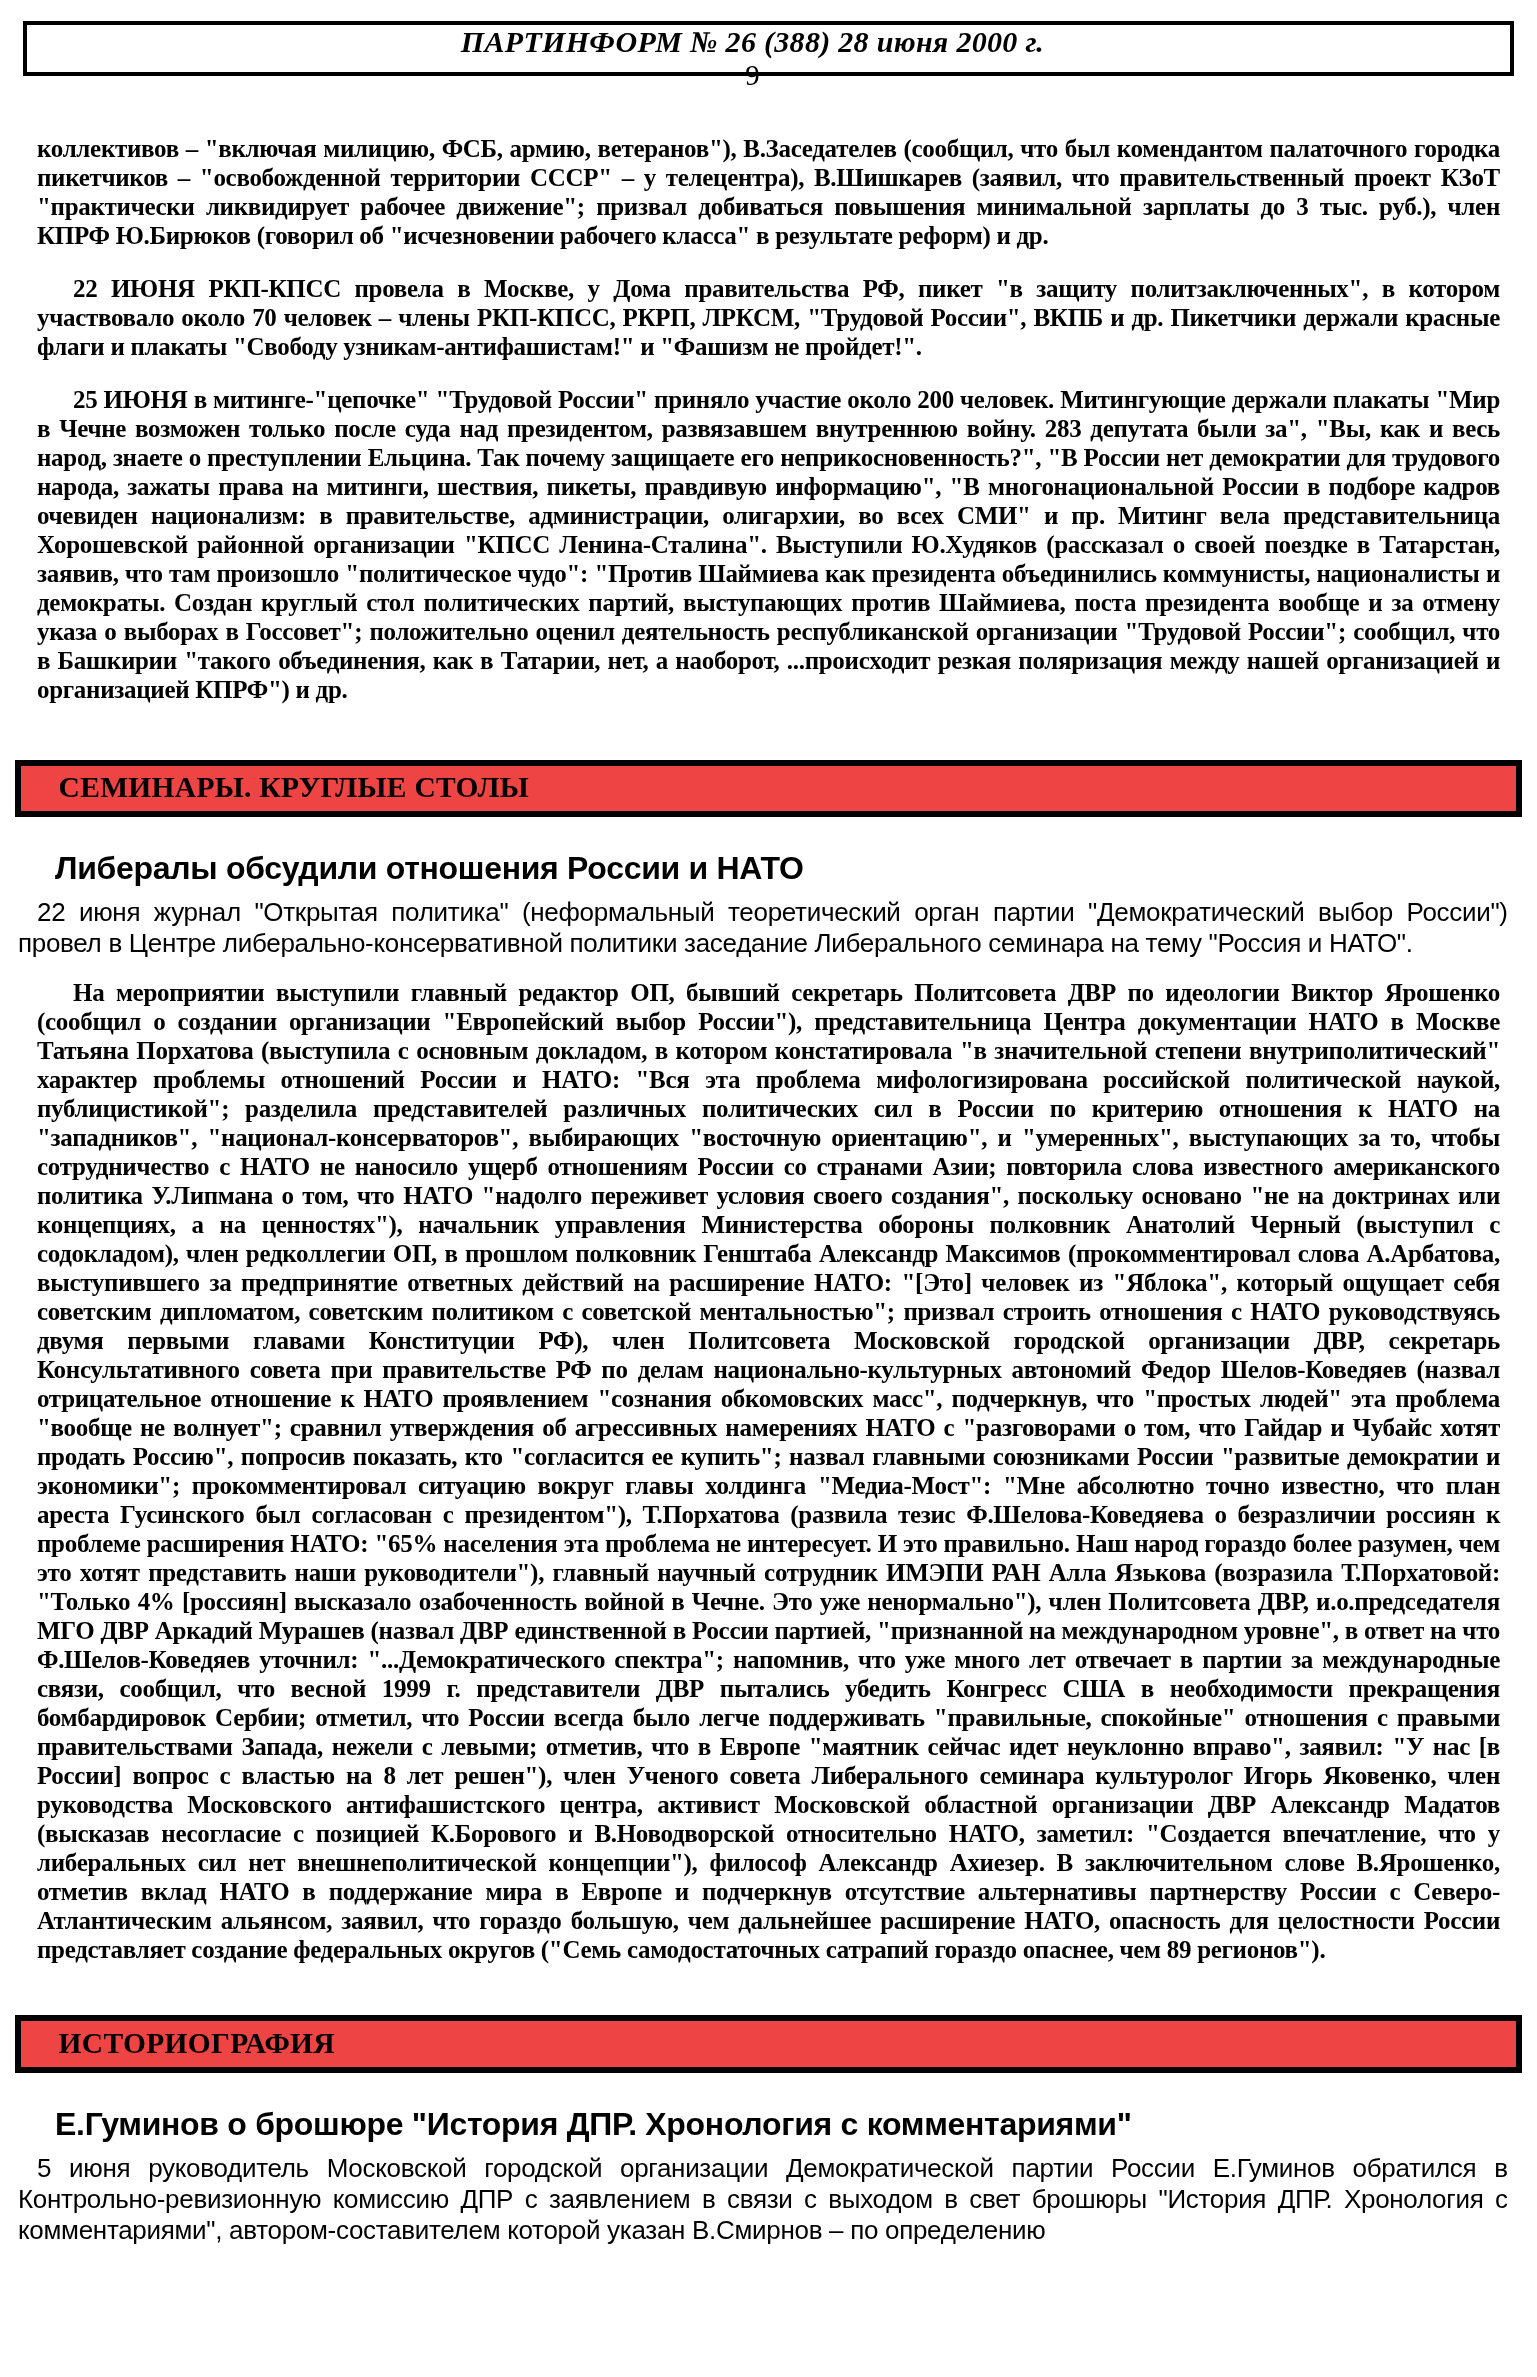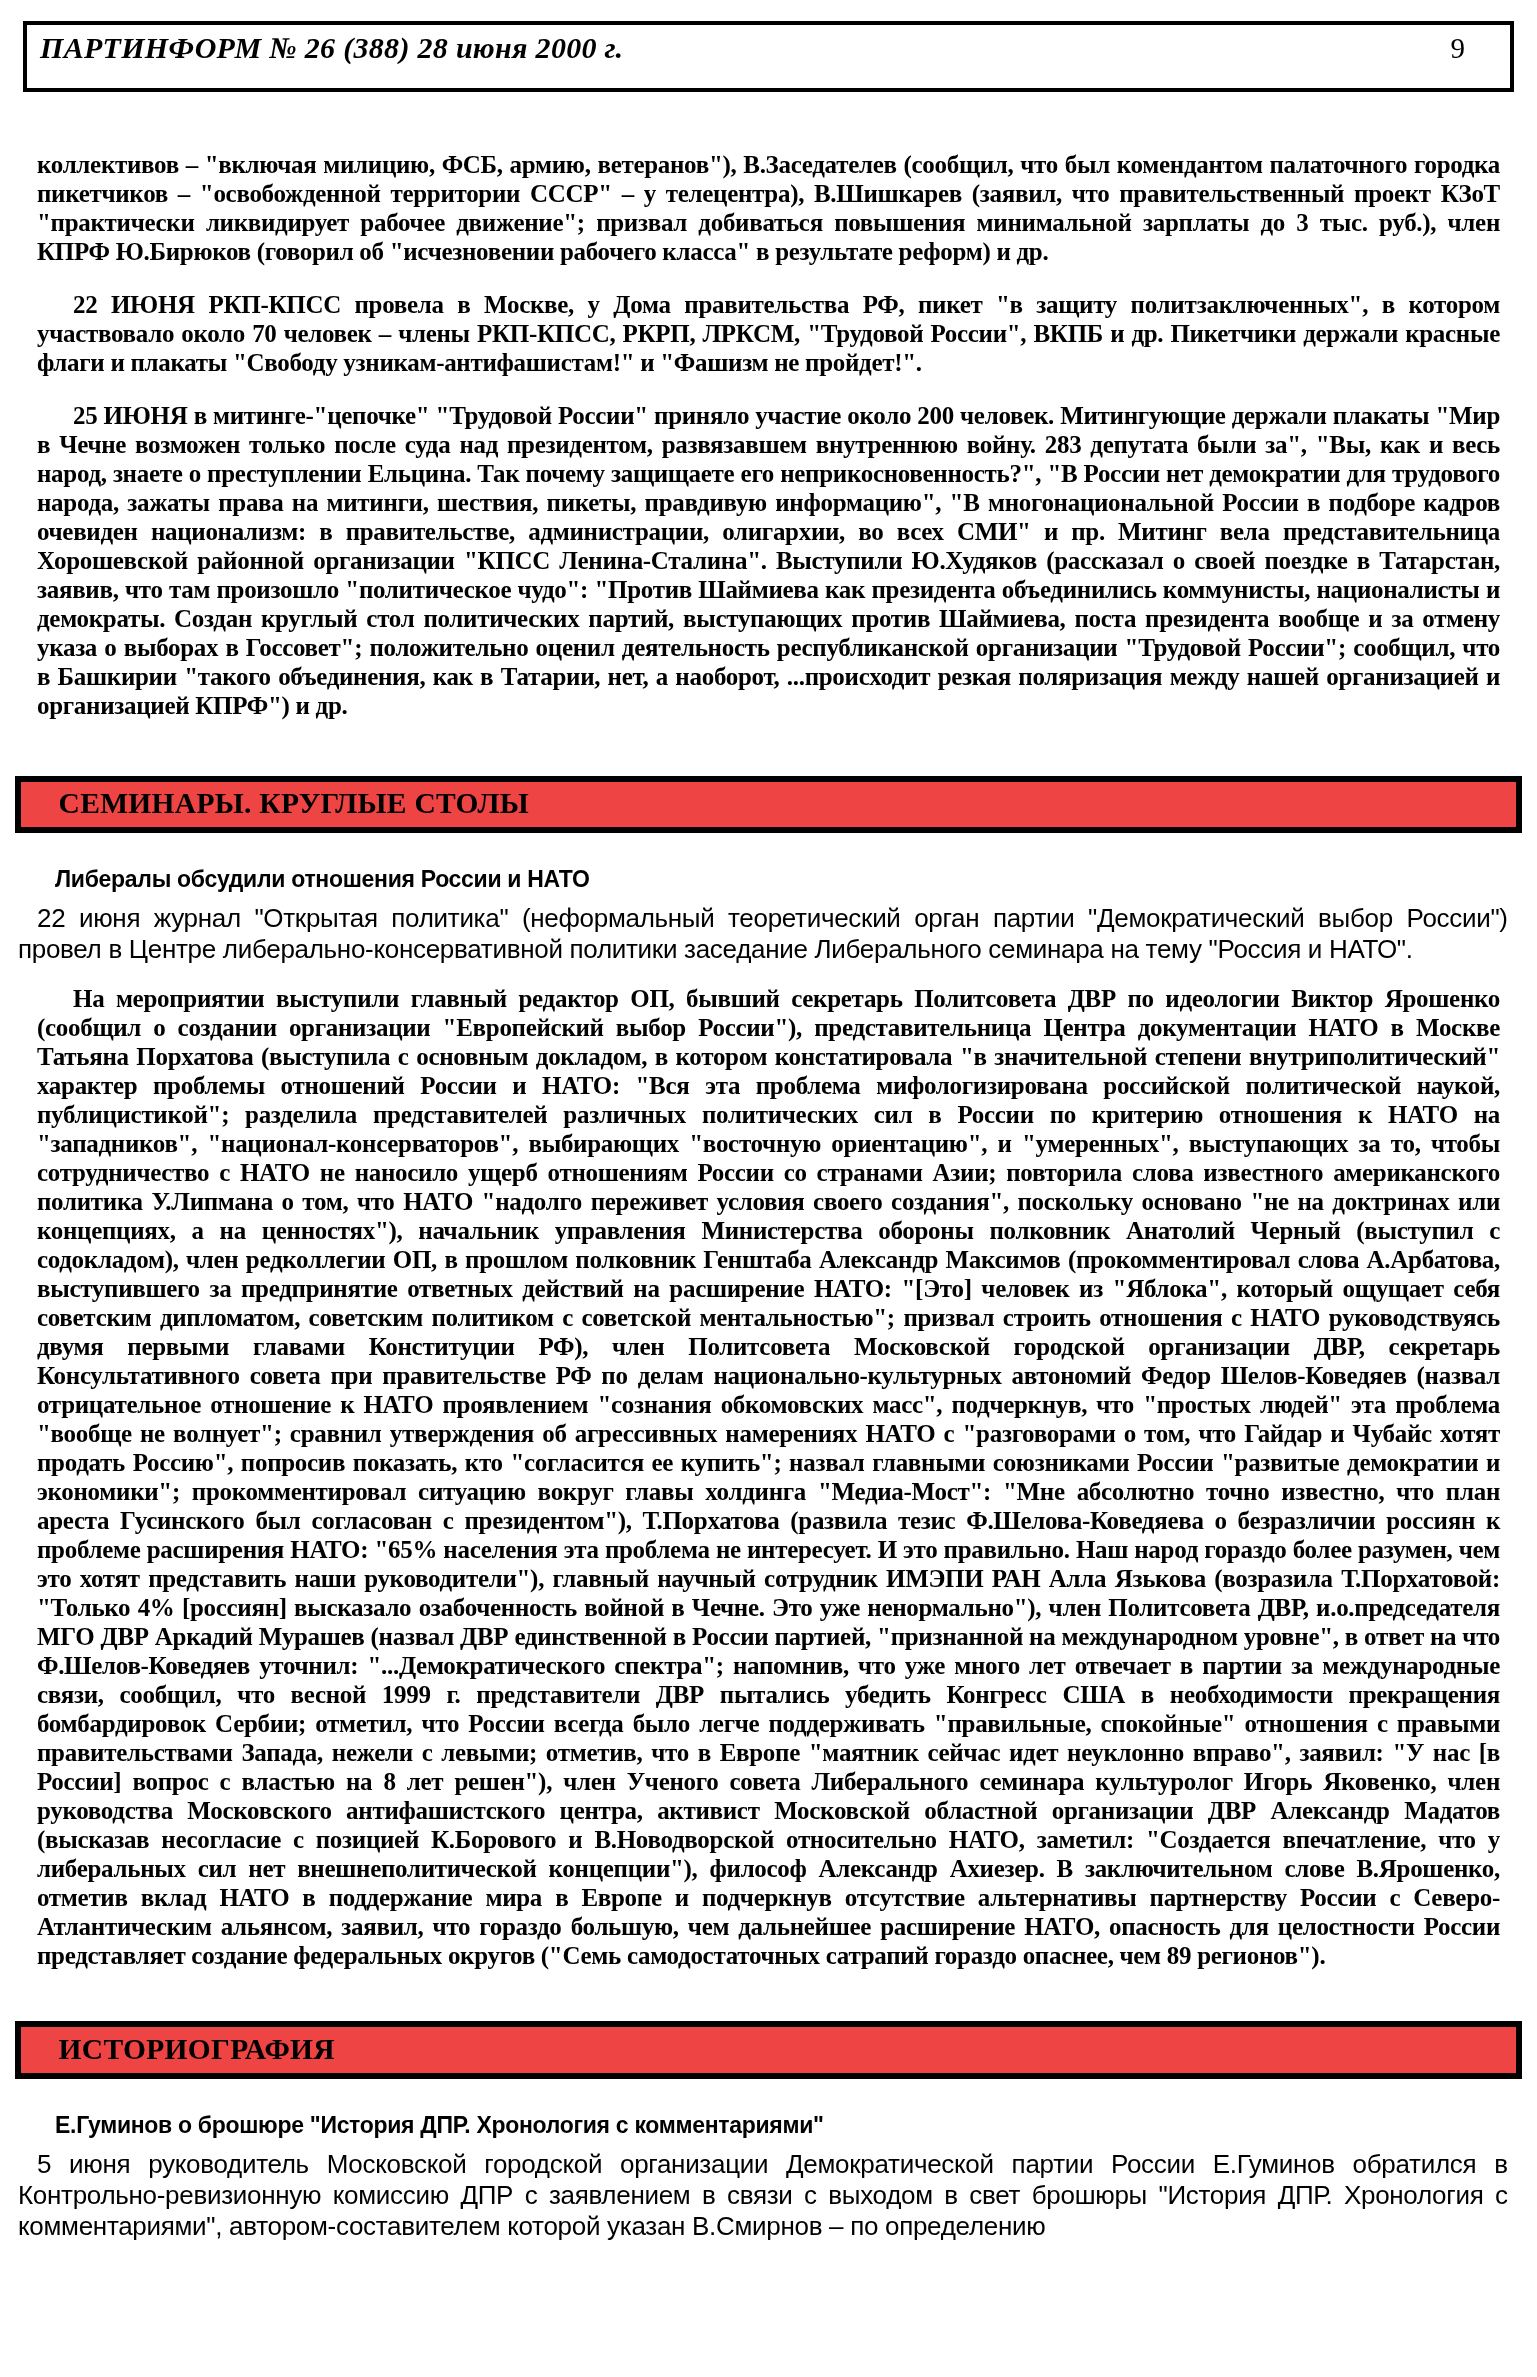--- a/index.html
+++ b/index.html
@@ -17,22 +17,23 @@
     font-family: "Liberation Serif", serif;
   }
   
   .masthead {
     margin: 20.5px 23px 0 23px;
     border: 4.5px solid #000000;
     height: 47px;
     display: flex;
     align-items: center;
     justify-content: space-between;
-    padding: 0 45px 16px 13px;
+    padding: 0 45px 0 13px;
     box-sizing: content-box;
+    flex-direction: column;
   }
   .masthead-title {
     font-family: "Liberation Serif", serif;
     font-style: italic;
     font-weight: bold;
     font-size: 30px;
     letter-spacing: 0.3px;
     white-space: nowrap;
   }
   .masthead-page {
@@ -65,21 +66,21 @@
     padding: 5.1px 13px 7.7px 38px;
     font-family: "Liberation Serif", serif;
     font-weight: bold;
     font-size: 29.5px;
     letter-spacing: 0.3px;
   }
   
   .article-heading {
     font-family: "Liberation Sans", sans-serif;
     font-weight: bold;
-    font-size: 23px;
+    font-size: 32px;
     margin: 33px 0 10.2px 18px;
     letter-spacing: -0.3px;
   }
   .lead-sans {
     font-family: "Liberation Sans", sans-serif;
     font-weight: normal;
     font-size: 26px;
     line-height: 31px;
     text-align: justify;
     text-indent: 19px;

